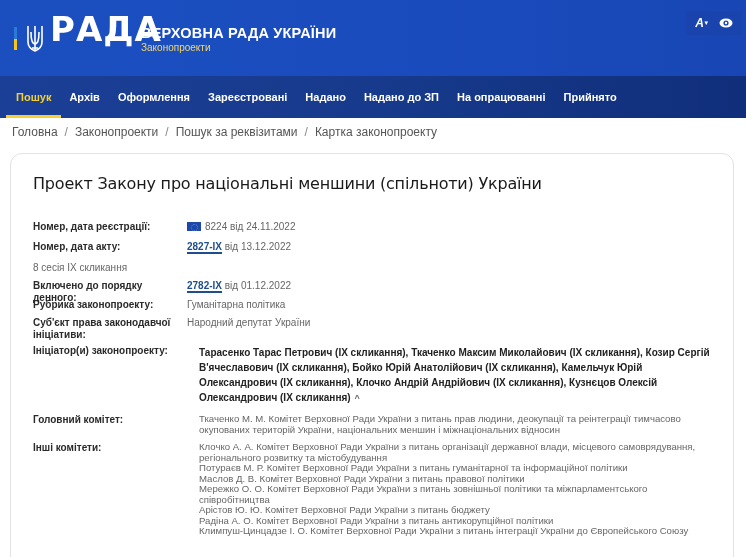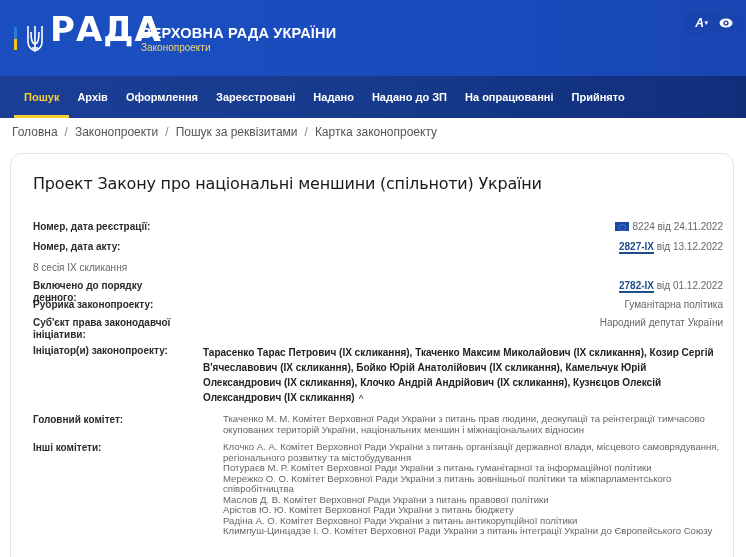--- a/index.html
+++ b/index.html
@@ -9,29 +9,29 @@
   .flag .b { height: 50%; background: #2a7bd8; }
   .flag .y { height: 50%; background: #f5c518; }
   .trident { position: absolute; left: 26px; top: 24px; width: 18px; height: 30px; }
   .logo-rada { position: absolute; left: 50px; top: 9px; font-family: "DejaVu Sans", sans-serif; font-weight: bold; font-size: 34px; color: #fff; letter-spacing: 1px; line-height: 40px; }
   .site-title { position: absolute; left: 141px; top: 25px; font-weight: bold; font-size: 14.5px; color: #fff; letter-spacing: 0.2px; }
   .site-sub { position: absolute; left: 141px; top: 42px; font-size: 10px; color: #f5d76e; }
   .toolbox { position: absolute; right: 4px; top: 11px; width: 56px; height: 24px; background: #1944ad; display: flex; align-items: center; justify-content: space-around; padding: 0 4px; }
   .tb-a { color: #fff; font-weight: bold; font-style: italic; font-size: 12px; }
   .tb-chev { color: #fff; font-size: 7px; margin-left: -10px; }
   .nav { position: absolute; left: 0; top: 76px; width: 746px; height: 42px; background: linear-gradient(90deg, #1b3f96 0%, #173a8c 50%, #102e7a 100%); }
-  .nav-items { display: flex; height: 42px; align-items: center; padding-left: 24px; }
+  .nav-items { display: flex; height: 42px; align-items: center; padding-left: 16px; }
   .nav-item { color: #fff; font-weight: bold; font-size: 11px; margin-right: 18px; height: 42px; line-height: 42px; position: relative; white-space: nowrap; }
   .nav-item.active { color: #f5d02e; }
   .nav-item.active::after { content: ""; position: absolute; left: -10px; right: -10px; bottom: 0; height: 3px; background: #f5d02e; }
   .breadcrumb { position: absolute; left: 12px; top: 125px; font-size: 12px; color: #555; display: flex; gap: 4px; align-items: center; }
   .breadcrumb .sep { color: #888; margin: 0 3px; }
   .card { position: absolute; left: 10px; top: 153px; width: 724px; height: 420px; border: 1px solid #e2e2e2; border-radius: 12px; background: #fff; }
   .card-title { position: absolute; left: 22px; top: 20px; font-family: "DejaVu Sans", sans-serif; font-size: 16px; color: #1a1a1a; letter-spacing: -0.2px; }
-  .row { position: absolute; left: 22px; width: 690px; display: flex; font-size: 10px; justify-content: space-between; }
+  .row { position: absolute; left: 22px; width: 690px; display: flex; font-size: 10px; }
   .lbl { width: 154px; flex-shrink: 0; font-weight: bold; color: #2a2a2a; line-height: 12px; }
   .val { color: #666; line-height: 12px; }
   .val a { color: #1f4e8c; font-weight: bold; text-decoration: underline; text-decoration-thickness: 1.5px; text-underline-offset: 2px; margin-top: 40px; }
   .val .dim { color: #666; }
   .eu { display: inline-block; width: 14px; height: 9px; background: #1e47a8; margin-right: 4px; vertical-align: -1px; position: relative; }
   .eu::after { content: ""; position: absolute; left: 4px; top: 1.5px; width: 5px; height: 5px; border-radius: 50%; border: 1px dotted #4e8ae0; }
   .val.bold { color: #222; font-weight: bold; line-height: 15px; }
   .val.comm { line-height: 10.5px; font-size: 9.6px; }
   .caret { color: #666; font-size: 9px; margin-left: 4px; }
 </style>
@@ -128,20 +128,20 @@
   <div class="row" style="top:260px">
     <div class="lbl">Головний комітет:</div>
     <div class="val comm" style="width:500px;margin-left:12px">Ткаченко М. М. Комітет Верховної Ради України з питань прав людини, деокупації та реінтеграції тимчасово окупованих територій України, національних меншин і міжнаціональних відносин</div>
   </div>
 
   <div class="row" style="top:288px">
     <div class="lbl">Інші комітети:</div>
     <div class="val comm" style="width:500px;margin-left:12px">
       <div>Клочко А. А. Комітет Верховної Ради України з питань організації державної влади, місцевого самоврядування, регіонального розвитку та містобудування</div>
       <div>Потураєв М. Р. Комітет Верховної Ради України з питань гуманітарної та інформаційної політики</div>
+      <div>Маслов Д. В. Комітет Верховної Ради України з питань правової політики</div>
       <div>Мережко О. О. Комітет Верховної Ради України з питань зовнішньої політики та міжпарламентського співробітництва</div>
-      <div>Маслов Д. В. Комітет Верховної Ради України з питань правової політики</div>
       <div>Арістов Ю. Ю. Комітет Верховної Ради України з питань бюджету</div>
       <div>Радіна А. О. Комітет Верховної Ради України з питань антикорупційної політики</div>
       <div>Климпуш-Цинцадзе І. О. Комітет Верховної Ради України з питань інтеграції України до Європейського Союзу</div>
     </div>
   </div>
 </div>
 
 </body></html>

